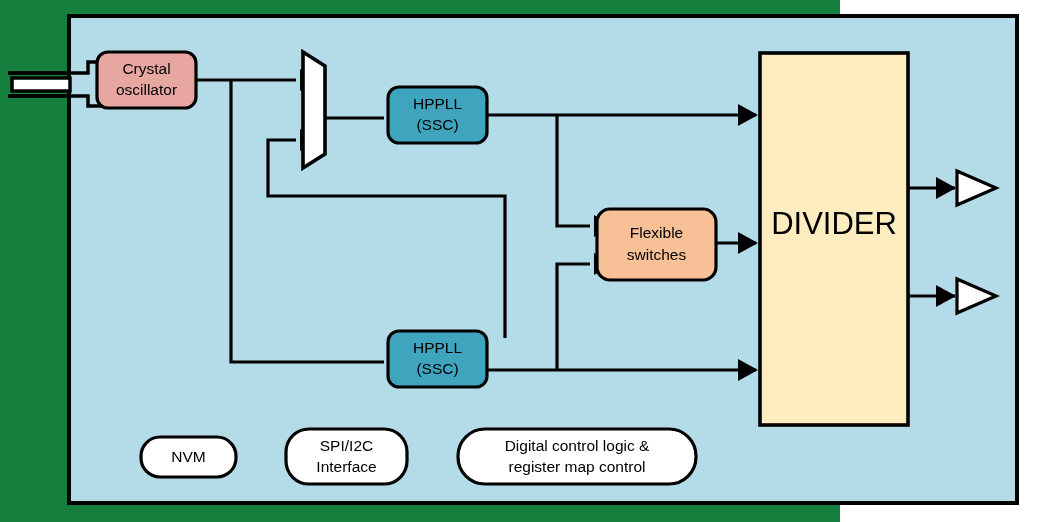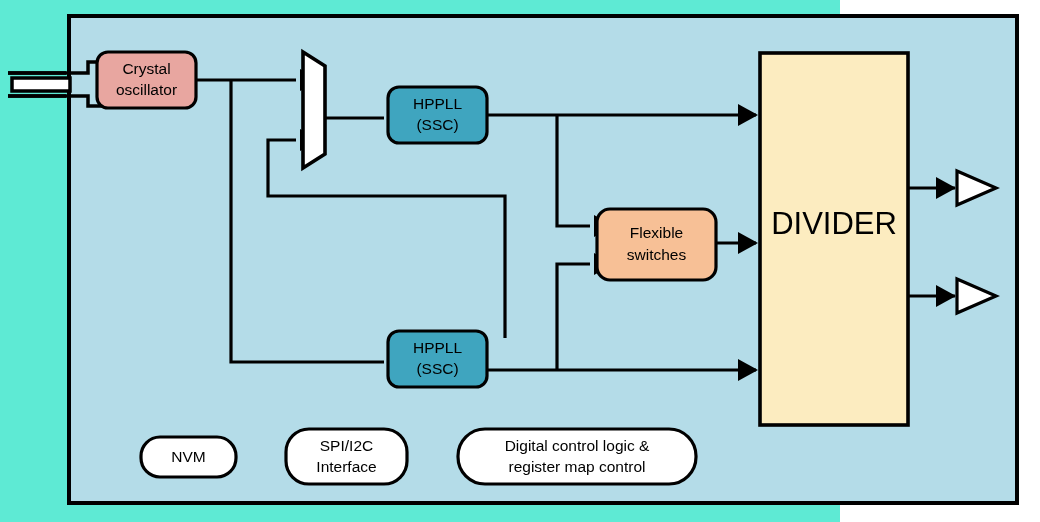--- a/index.html
+++ b/index.html
@@ -10,21 +10,21 @@
   body {
     width: 1040px;
     height: 522px;
     font-family: "Liberation Sans", sans-serif;
     overflow: hidden;
   }
   #stage {
     position: relative;
     width: 840px;
     height: 522px;
-    background: #5eead4;
+    background: #15803d;
   }
   #diagram {
     position: absolute;
     left: 0;
     top: 0;
   }
   .blk-text {
     font-family: "Liberation Sans", sans-serif;
     text-anchor: middle;
     dominant-baseline: middle;

